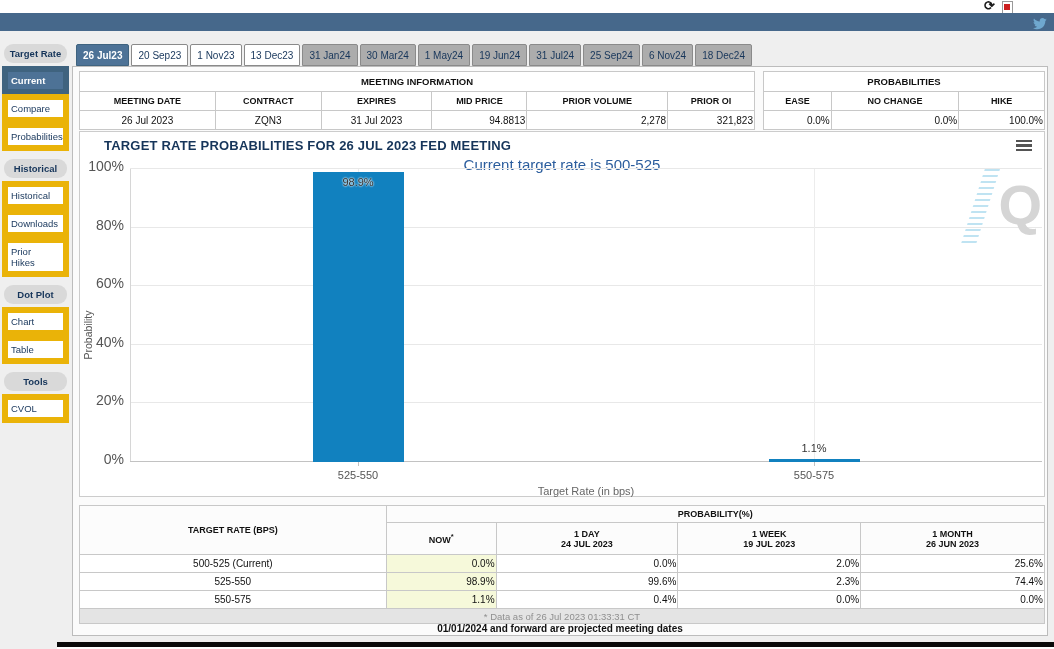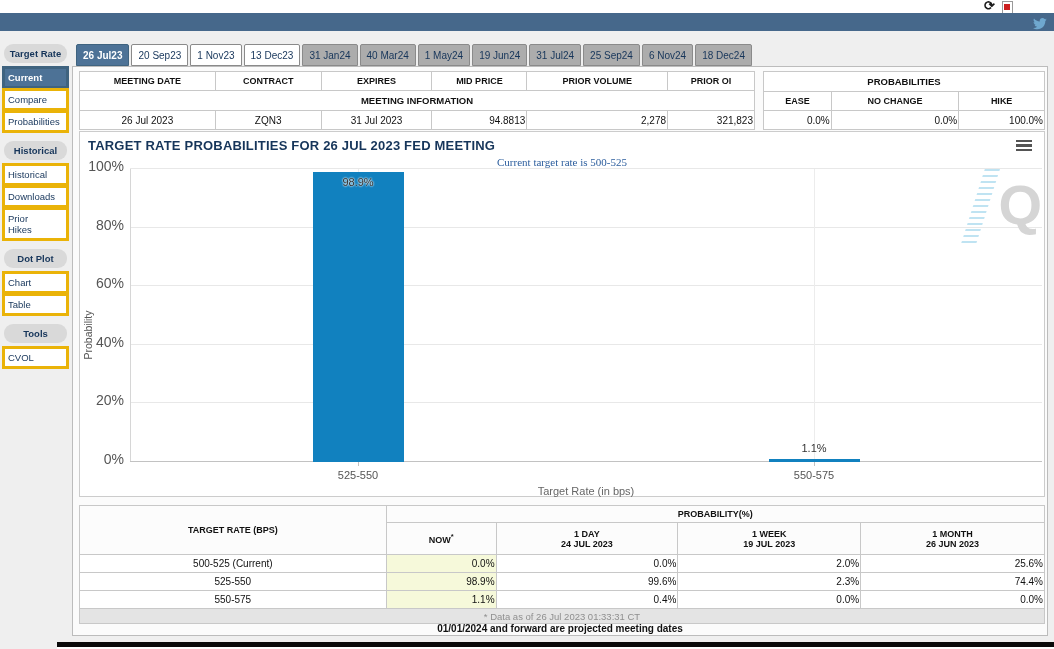--- a/index.html
+++ b/index.html
@@ -21,21 +21,21 @@
   
   .content-bg{top:31px;left:0;width:1054px;height:618px;background:#efefef;}
   .bottom-black{left:57px;top:642px;width:997px;height:5px;background:#0a0a0a;}
   .bottom-white{left:57px;top:647px;width:997px;height:2px;background:#fff;}
 
   
   .sidebar{left:2px;top:44px;width:67px;}
   .side-header{background:#d9d9d9;border-radius:9px;text-align:center;font-weight:bold;
                font-size:9.5px;color:#16355a;padding:4px 0;margin:8px 2px 4px 2px;}
   .side-header:first-child{margin-top:0;}
-  .side-item{background:#fff;border:3px solid #eab308;font-size:9.5px;color:#16355a;
+  .side-item{background:#fff;border:6px solid #eab308;font-size:9.5px;color:#16355a;
              padding:3px 14px 3px 3px;margin-top:-1px;cursor:pointer;}
   .side-item.selected{background:#4d7296;color:#fff;font-weight:bold;border-color:#3f637f;}
 
   
   .tabs{left:76px;top:44px;display:flex;gap:2px;}
   .tab{border:1px solid #8a8a8a;background:#fff;color:#16355a;font-size:10px;
        padding:5px 6px 4px 6px;border-radius:2px 2px 0 0;white-space:nowrap;cursor:pointer;}
   .tab.selected{background:#4d7296;color:#fff;font-weight:bold;border-color:#3f637f;}
   .tab.dim{background:#acacac;border-color:#8a8a8a;}
 
@@ -49,22 +49,22 @@
   .info-table .tbl-title{font-weight:bold;font-size:9.5px;text-align:center;height:17px;color:#111;}
   .info-table th{font-weight:bold;text-align:center;height:16px;color:#111;}
   .info-table td{font-size:10px;height:16px;color:#111;}
   .ta-c{text-align:center;} .ta-r{text-align:right;padding-right:1px;}
 
   .meeting-table-wrap{left:6px;top:4px;}
   .prob-summary-wrap{left:690px;top:4px;}
 
   
   .chart-panel{left:6px;top:64px;width:966px;height:366px;background:#fff;border:1px solid #cccccc;box-sizing:border-box;}
-  .chart-title{left:8px;top:6px;font-size:13px;font-weight:bold;color:#16355a;letter-spacing:.2px;}
-  .chart-subtitle{left:0;top:24px;width:100%;text-align:center;font-size:11px;color:#2b5d9d;font-family:Liberation Serif, serif;}
+  .chart-title{left:24px;top:6px;font-size:13px;font-weight:bold;color:#16355a;letter-spacing:.2px;}
+  .chart-subtitle{left:0;top:24px;width:100%;text-align:center;font-size:15px;color:#2b5d9d;}
   .menu-icon{right:12px;top:8px;width:16px;height:12px;cursor:pointer;}
   .menu-icon span{display:block;height:2.4px;background:#545454;margin-bottom:2px;}
 
   .plot{left:50px;top:37px;width:912px;height:293px;}
   .gl{position:absolute;left:0;width:100%;height:1px;background:#e8e8e8;}
   .gl0{bottom:0;background:#c2c2c2;} .gl20{bottom:20%;} .gl40{bottom:40%;}
   .gl60{bottom:60%;} .gl80{bottom:80%;} .gl100{bottom:100%;}
   .vgl{position:absolute;top:0;bottom:0;width:1px;background:#ececec;}
   .vgl1{left:25%;} .vgl2{left:75%;}
   .yaxis-line{position:absolute;left:0;top:0;bottom:0;width:1px;background:#d6d6d6;}
@@ -135,21 +135,21 @@
   <div class="side-header">Tools</div>
   <div class="side-item">CVOL</div>
 </div>
 
 <div class="abs tabs">
   <span class="tab selected">26 Jul23</span>
   <span class="tab">20 Sep23</span>
   <span class="tab">1 Nov23</span>
   <span class="tab">13 Dec23</span>
   <span class="tab dim">31 Jan24</span>
-  <span class="tab dim">40 Mar24</span>
+  <span class="tab dim">30 Mar24</span>
   <span class="tab dim">1 May24</span>
   <span class="tab dim">19 Jun24</span>
   <span class="tab dim">31 Jul24</span>
   <span class="tab dim">25 Sep24</span>
   <span class="tab dim">6 Nov24</span>
   <span class="tab dim">18 Dec24</span>
 </div>
 
 <div class="abs main-panel">
 
@@ -158,30 +158,30 @@
       <colgroup>
           <col style="width:136px">
           <col style="width:106px">
           <col style="width:111px">
           <col style="width:95px">
           <col style="width:141px">
           <col style="width:87px">
         </colgroup>
       <tbody>
           <tr>
+            <td class="tbl-title" colspan="6">MEETING INFORMATION</td>
+          </tr>
+      <tr>
         <th>MEETING DATE</th>
         <th>CONTRACT</th>
         <th>EXPIRES</th>
         <th>MID PRICE</th>
         <th>PRIOR VOLUME</th>
         <th>PRIOR OI</th>
       </tr>
-      <tr>
-            <td class="tbl-title" colspan="6">MEETING INFORMATION</td>
-          </tr>
       <tr>
         <td class="ta-c">26 Jul 2023</td>
         <td class="ta-c">ZQN3</td>
         <td class="ta-c">31 Jul 2023</td>
         <td class="ta-r">94.8813</td>
         <td class="ta-r">2,278</td>
         <td class="ta-r">321,823</td>
       </tr>
     </tbody>
       </table>

